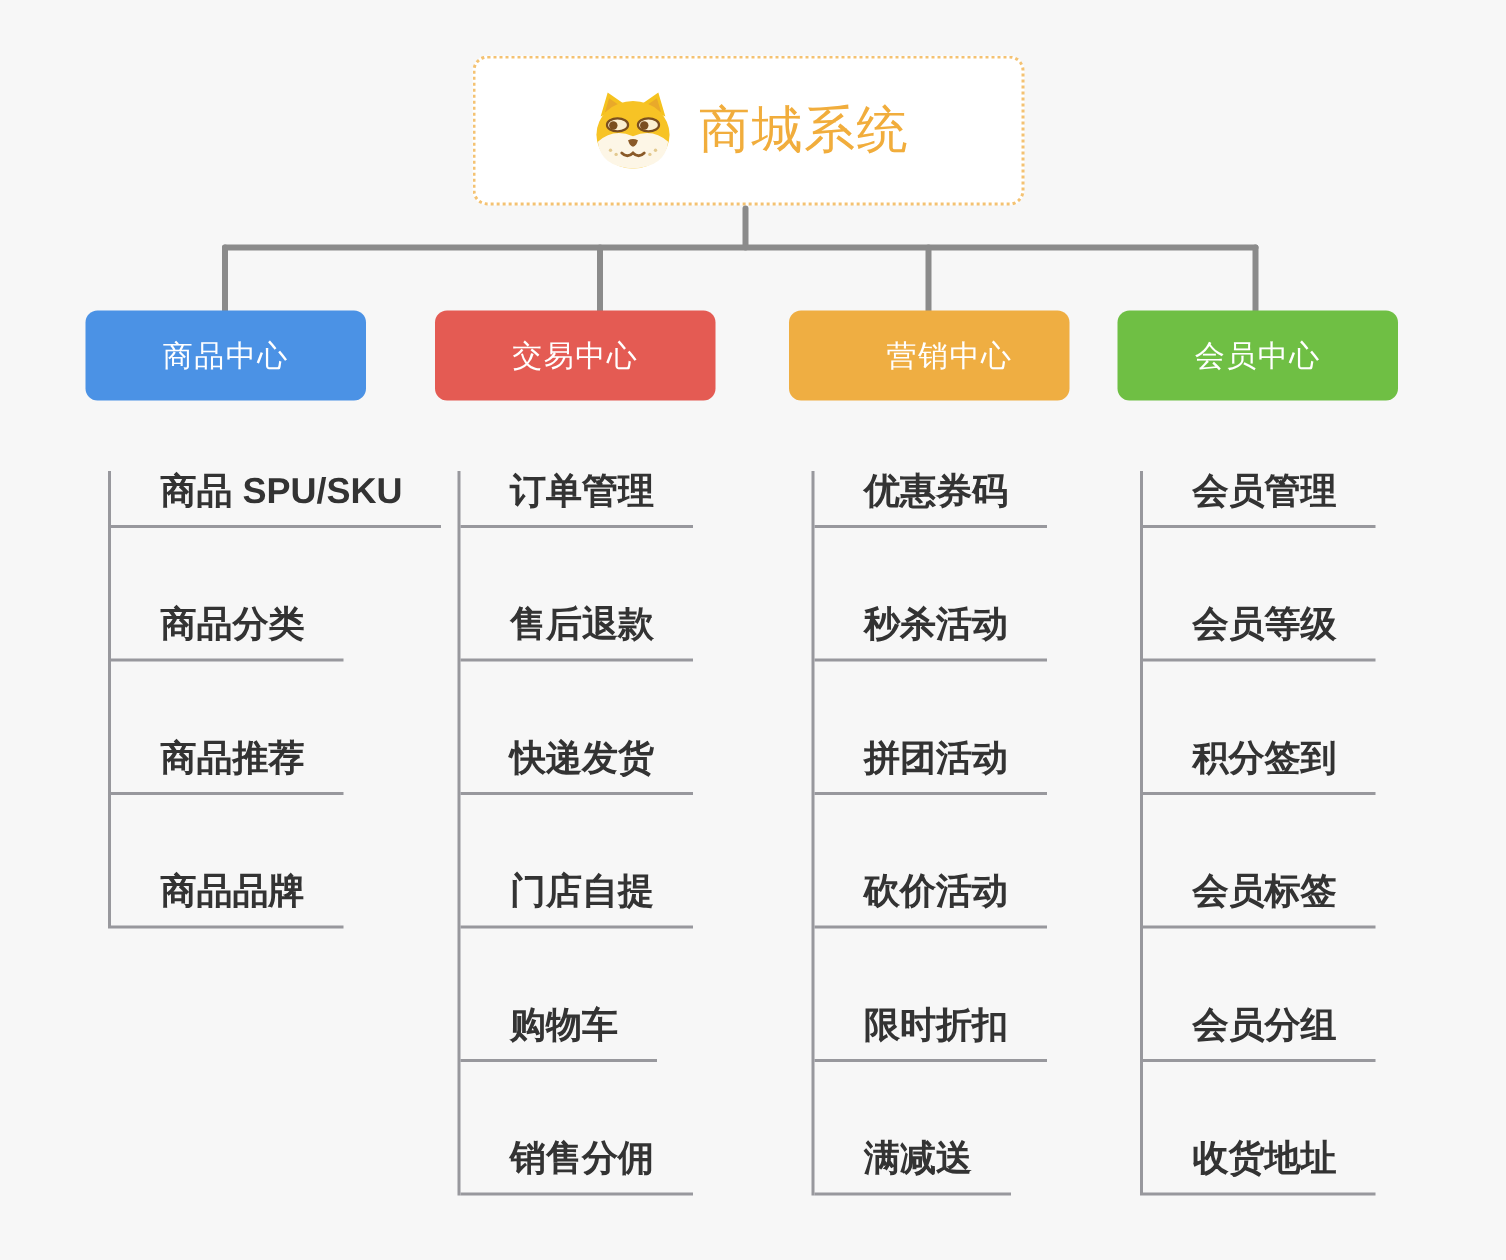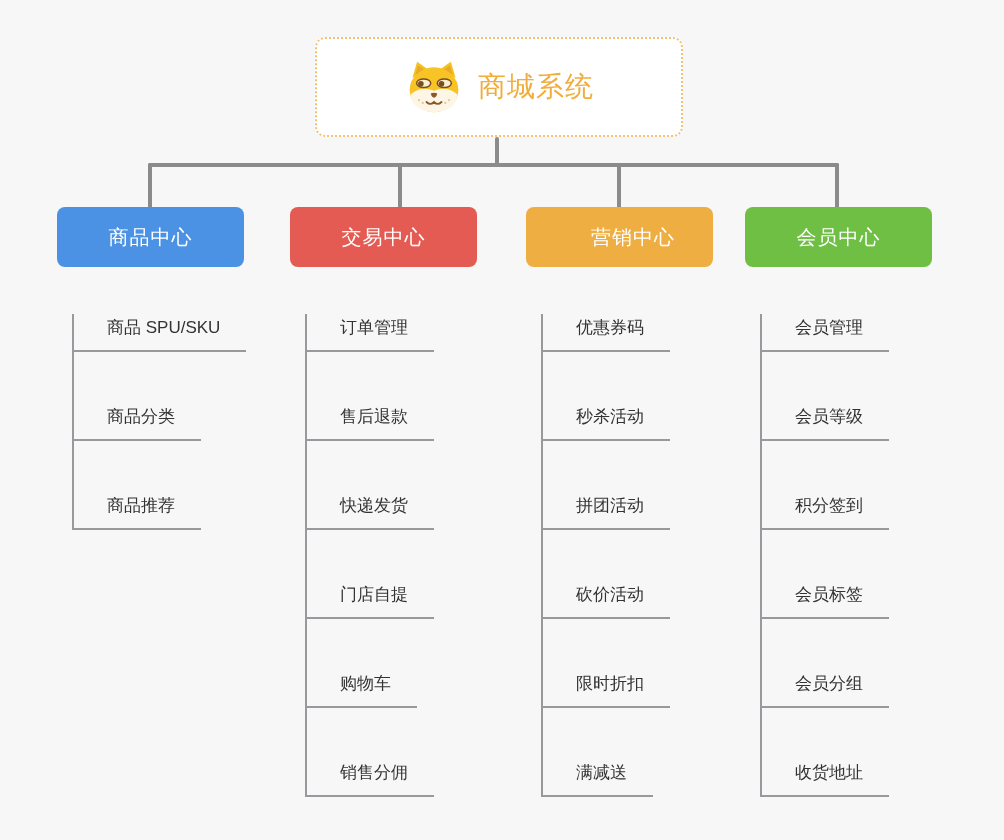--- a/index.html
+++ b/index.html
@@ -15,21 +15,21 @@
   .root-node{
     position:absolute;left:315px;top:37px;width:368px;height:100px;
     background:#ffffff;
     border:2px dotted #f4c272;
     border-radius:10px;
     box-sizing:border-box;
     display:flex;align-items:center;justify-content:center;gap:14px;
     cursor:pointer;
   }
   .root-title{
-    font-size:28px;font-weight:500;letter-spacing:1px;font-family:Liberation Mono, monospace;
+    font-size:34px;font-weight:500;letter-spacing:1px;font-family:Liberation Mono, monospace;
   }
   .root-icon{width:60px;height:58px;flex:0 0 auto;}
 
   
   .conn{position:absolute;background:#8b8b8b;}
   .conn.h{height:4px;border-radius:2px;}
   .conn.v{width:4px;border-radius:2px;}
 
   
   .branch{position:absolute;top:207px;width:187px;}
@@ -41,23 +41,24 @@
   }
   .leaves{
     margin-left:15px;
     border-left:2px solid #98989d;
     width:max-content;
   }
   .leaf{
     display:block;width:max-content;
     padding:0 26px 9px 33px;
     border-bottom:2px solid #98989d;
-    font-size:17px;color:#333333;
+    font-size:24px;color:#333333;
     line-height:27px;
     cursor:pointer;
+    font-weight:bold;
   }
   .leaf.first{margin-top:47px;}
   .leaf + .leaf{margin-top:51px;}
 </style>
 </head>
 <body>
 
 <div class="canvas">
 
   <div class="root-node">
@@ -99,20 +100,21 @@
   <div class="conn v" style="left: 398px; top: 163px; height: 46px; background: rgb(139, 139, 139);"></div>
   <div class="conn v" style="left: 617px; top: 163px; height: 46px; background: rgb(139, 139, 139);"></div>
   <div class="conn v" style="left: 835px; top: 163px; height: 46px; background: rgb(139, 139, 139);"></div>
 
   <div class="branch" style="left:57px;">
     <div class="branch-node" style="background: rgb(75, 146, 229);">商品中心</div>
     <div class="leaves">
       <span class="leaf first">商品 SPU/SKU</span>
       <span class="leaf">商品分类</span>
       <span class="leaf">商品推荐</span>
+      <span class="leaf">商品品牌</span>
     </div>
   </div>
 
   <div class="branch" style="left:290px;">
     <div class="branch-node" style="background: rgb(228, 91, 83);">交易中心</div>
     <div class="leaves">
       <span class="leaf first">订单管理</span>
       <span class="leaf">售后退款</span>
       <span class="leaf">快递发货</span>
       <span class="leaf">门店自提</span>

